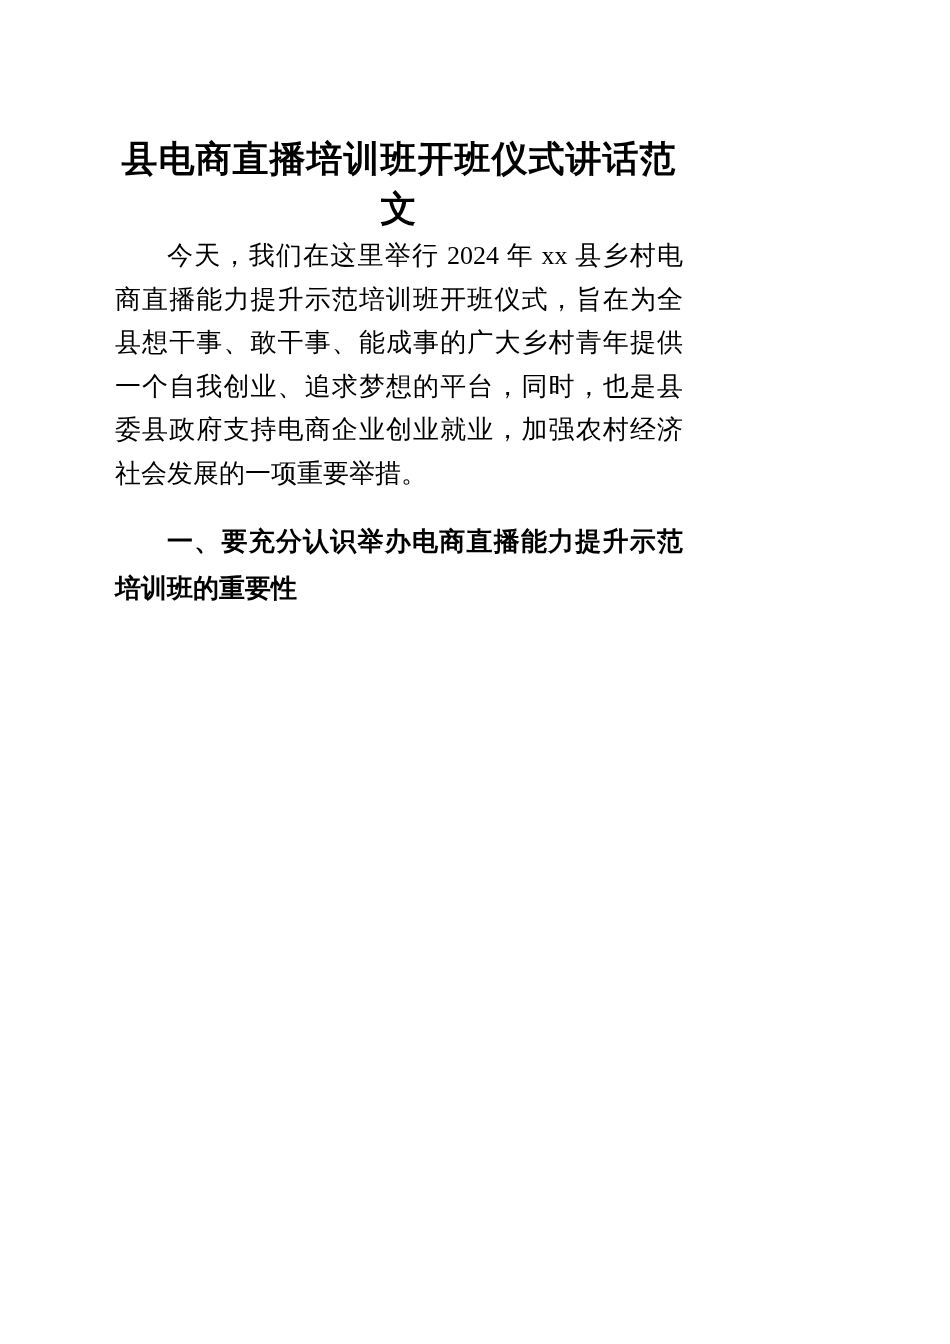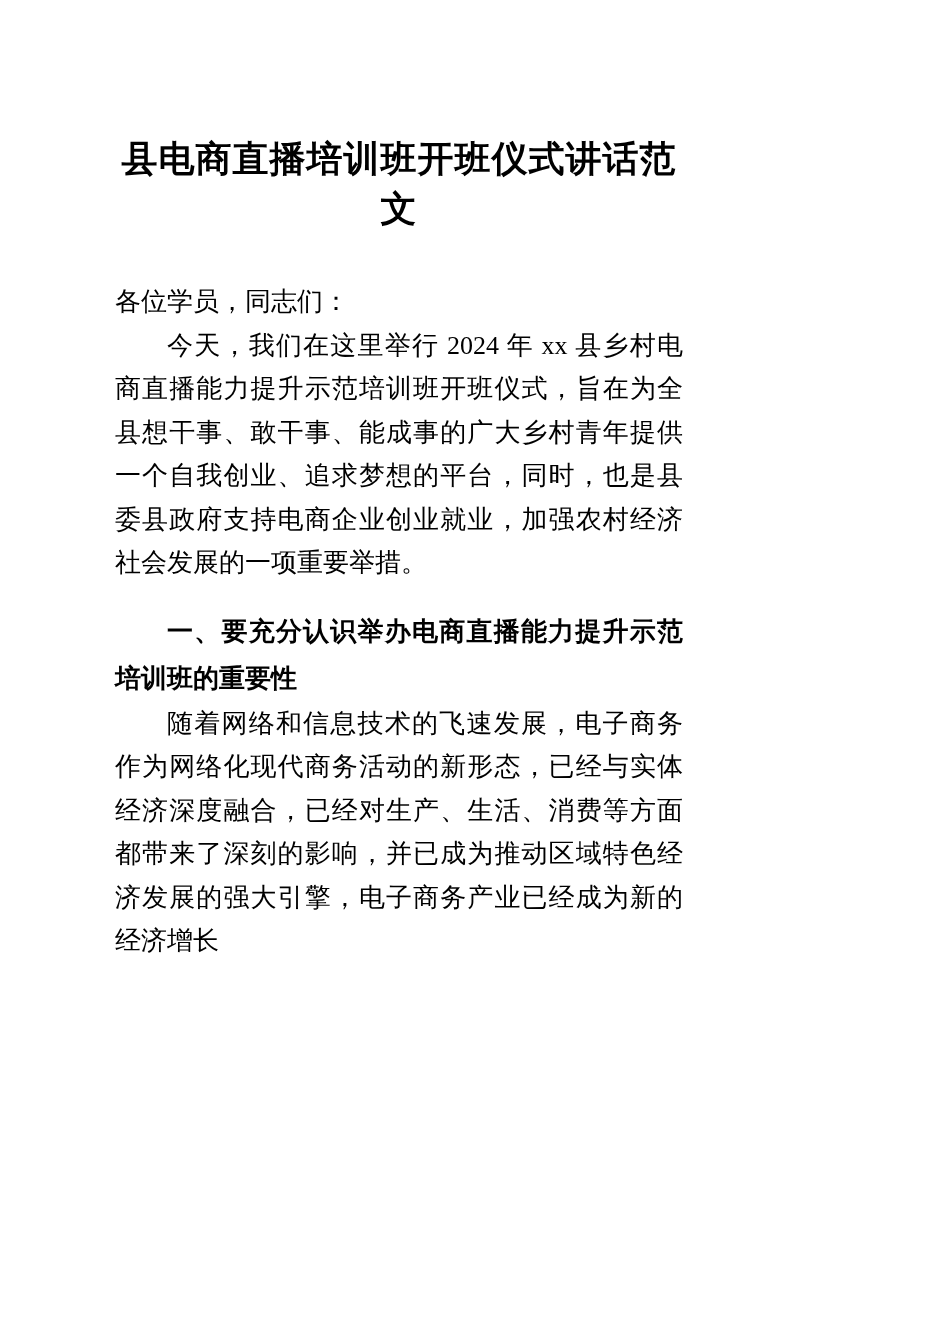--- a/index.html
+++ b/index.html
@@ -60,23 +60,21 @@
   }
 </style>
 </head>
 <body>
 
 <div class="page">
   <div class="content">
 
     <h1 class="doc-title">县电商直播培训班开班仪式讲话范文</h1>
 
-    <p class="salutation">各位学员，同志们：</p>
 
     <p class="body-para">今天，我们在这里举行 2024 年 xx 县乡村电商直播能力提升示范培训班开班仪式，旨在为全县想干事、敢干事、能成事的广大乡村青年提供一个自我创业、追求梦想的平台，同时，也是县委县政府支持电商企业创业就业，加强农村经济社会发展的一项重要举措。</p>
 
 
     <h2 class="section-heading">一、要充分认识举办电商直播能力提升示范培训班的重要性</h2>
 
-    <p class="body-para">随着网络和信息技术的飞速发展，电子商务作为网络化现代商务活动的新形态，已经与实体经济深度融合，已经对生产、生活、消费等方面都带来了深刻的影响，并已成为推动区域特色经济发展的强大引擎，电子商务产业已经成为新的经济增长</p>
 
   </div>
 </div>
 
 </body></html>

